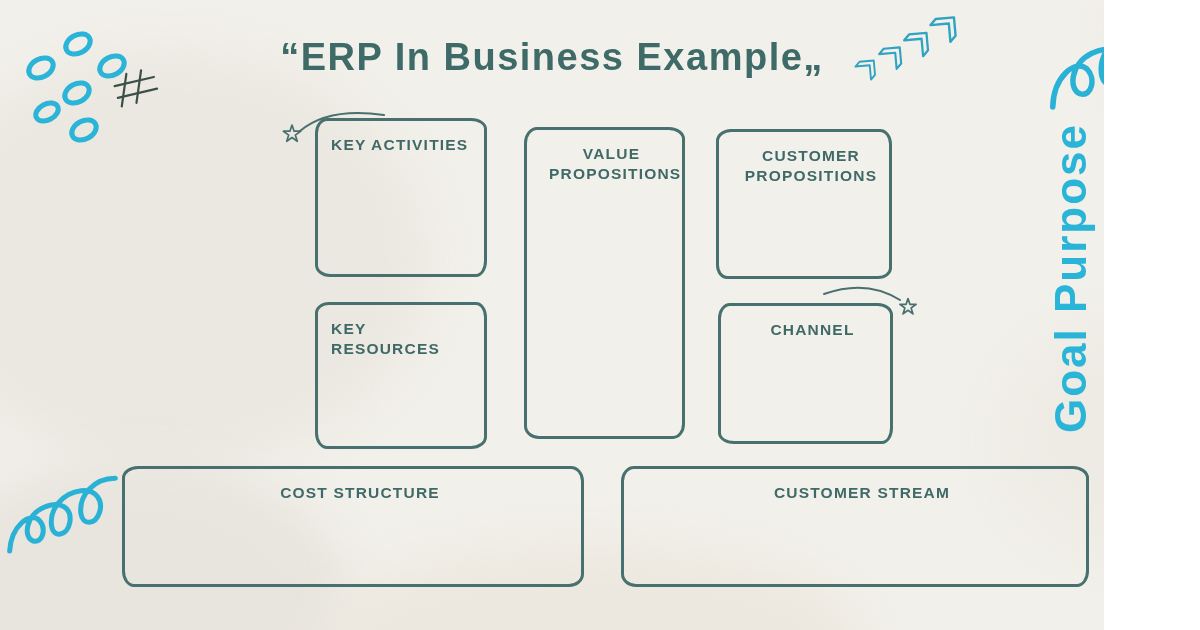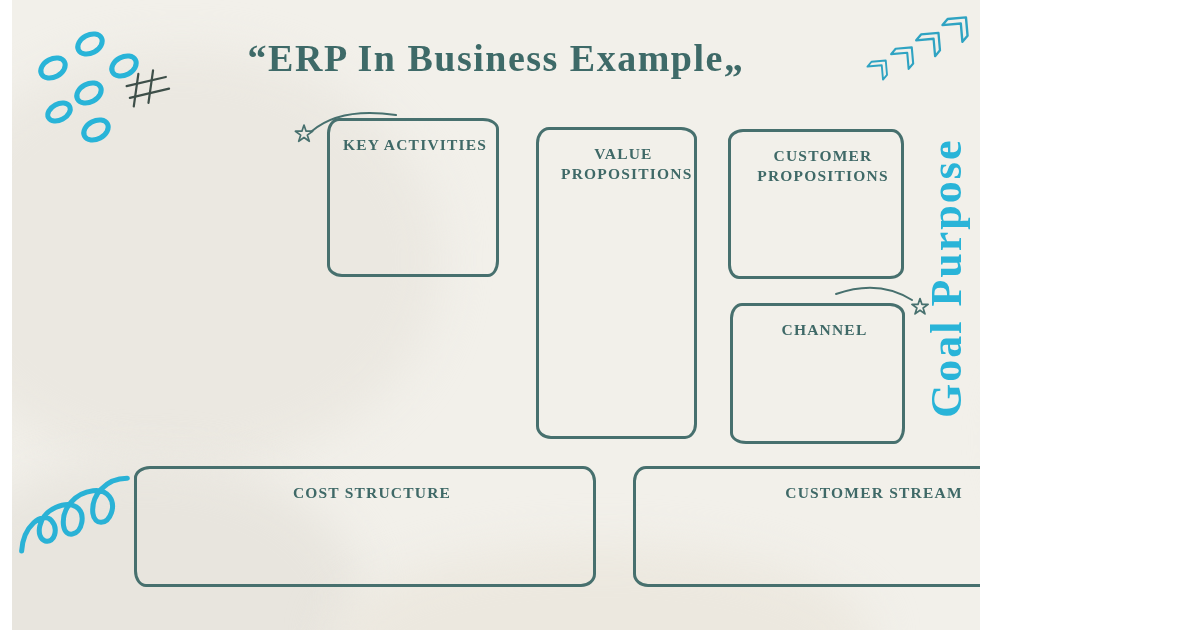--- a/index.html
+++ b/index.html
@@ -1,20 +1,19 @@
 <!DOCTYPE html>
 <html><head>
 <meta charset="utf-8">
 <style>
   html,body { margin:0; padding:0; }
   .stage {
-    position:relative; width:968px; height:630px;
+    position:relative; width:1104px; height:630px;
     background:#f2f0ea; overflow:hidden;
-    font-family:Liberation Serif, serif;
-    margin-left:12px;
+    font-family:Liberation Sans, sans-serif;
   }
   
   .blob { position:absolute; border-radius:50%; filter:blur(22px); z-index:0; }
   .blob1 { left:-90px; top:50px;  width:520px; height:420px; background:#ebe8e1; }
   .blob2 { left:-80px; top:460px; width:430px; height:280px; background:#e8e5de; }
   .blob3 { left:320px; top:545px; width:540px; height:190px; background:#ece8df; }
   .blob4 { left:1000px; top:320px; width:280px; height:240px; background:#edebe4; }
   .blob5 { left:1120px; top:-60px; width:200px; height:200px; background:#ebe8e1; }
 
   .layer { position:absolute; z-index:1; }
@@ -140,20 +139,23 @@
   <svg class="layer" style="left:822px; top:283px;" width="100" height="42" viewBox="0 0 100 42">
     <path fill="none" stroke="#47706e" stroke-width="2" stroke-linecap="round" d="M2 11 C30 1 56 3 78 17"></path>
     <polygon fill="none" stroke="#47706e" stroke-width="1.7" stroke-linejoin="round" points="86,15.5 87.9,21.3 94.1,21.4 89.1,25 91,30.9 86,27.3 81,30.9 82.9,25 77.9,21.4 84.1,21.3"></polygon>
   </svg>
 
   <div class="title">“ERP In Business Example„</div>
 
   <div class="section s-key-activities lab-left">
     <span class="label">KEY ACTIVITIES</span>
   </div>
+  <div class="section s-key-resources lab-left">
+    <span class="label">KEY RESOURCES</span>
+  </div>
   <div class="section s-value-propositions lab-center">
     <span class="label">VALUE PROPOSITIONS</span>
   </div>
   <div class="section s-customer-relationship lab-center">
     <span class="label">CUSTOMER PROPOSITIONS</span>
   </div>
   <div class="section s-channel lab-center">
     <span class="label">CHANNEL</span>
   </div>
   <div class="section s-cost-structure lab-center">

